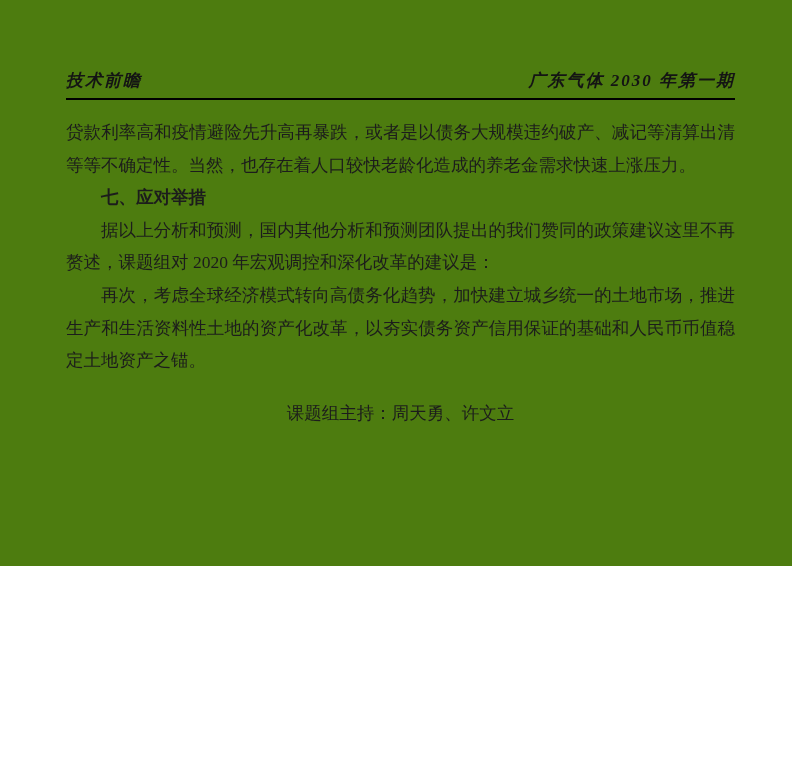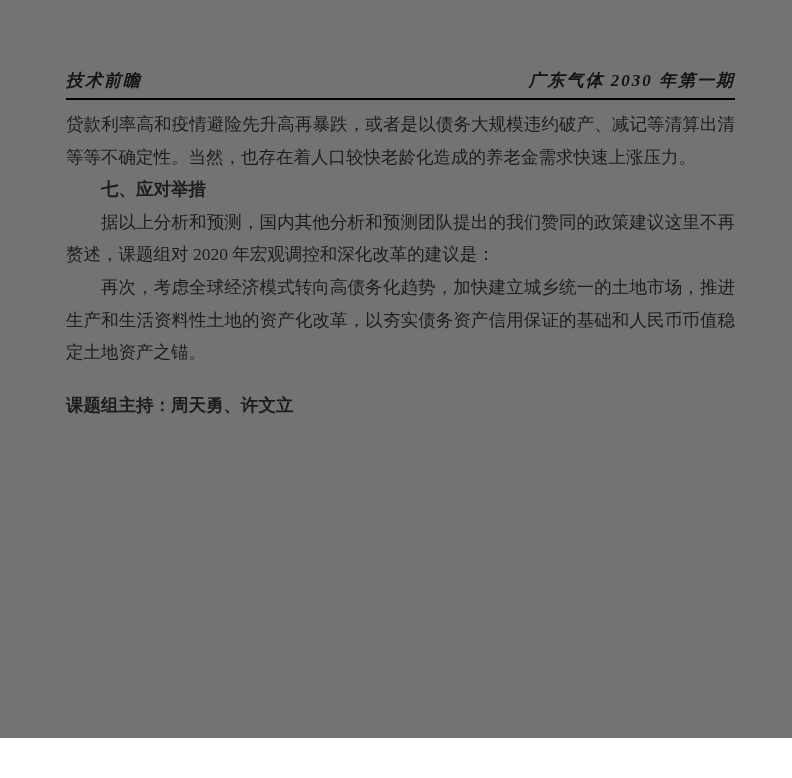--- a/index.html
+++ b/index.html
@@ -3,22 +3,22 @@
 <meta charset="utf-8">
 <style>
   html, body {
     margin: 0;
     padding: 0;
     background: #ffffff;
   }
   .page {
     position: relative;
     width: 792px;
-    height: 738px;
-    background: #737373;
+    height: 566px;
+    background: #4d7c0f;
     overflow: hidden;
     font-family: "Liberation Serif", "DejaVu Serif", serif;
     color: #1c1c1c;
   }
   .content {
     position: absolute;
     left: 66px;
     top: 68px;
     width: 669px;
   }
@@ -34,40 +34,40 @@
     color: #141414;
   }
   .head-rule {
     border: none;
     border-top: 2px solid #000000;
     margin: 6px 0 0 0;
     width: 100%;
     height: 0;
   }
   .body-text {
-    margin-top: 8px;
+    margin-top: 16px;
     font-size: 17.5px;
     line-height: 32.6px;
     text-align: justify;
   }
   .body-text p {
     margin: 0;
     text-indent: 2em;
   }
   .body-text p.no-indent {
     text-indent: 0;
   }
   .section-heading {
     font-weight: bold;
   }
   .byline {
     margin-top: 24px;
     font-size: 17.5px;
-    font-weight: bold;
-    text-align: left;
+    font-weight: normal;
+    text-align: center;
     line-height: 24px;
   }
 </style>
 </head>
 <body>
 
 <div class="page">
   <div class="content">
 
     <div class="running-head">

